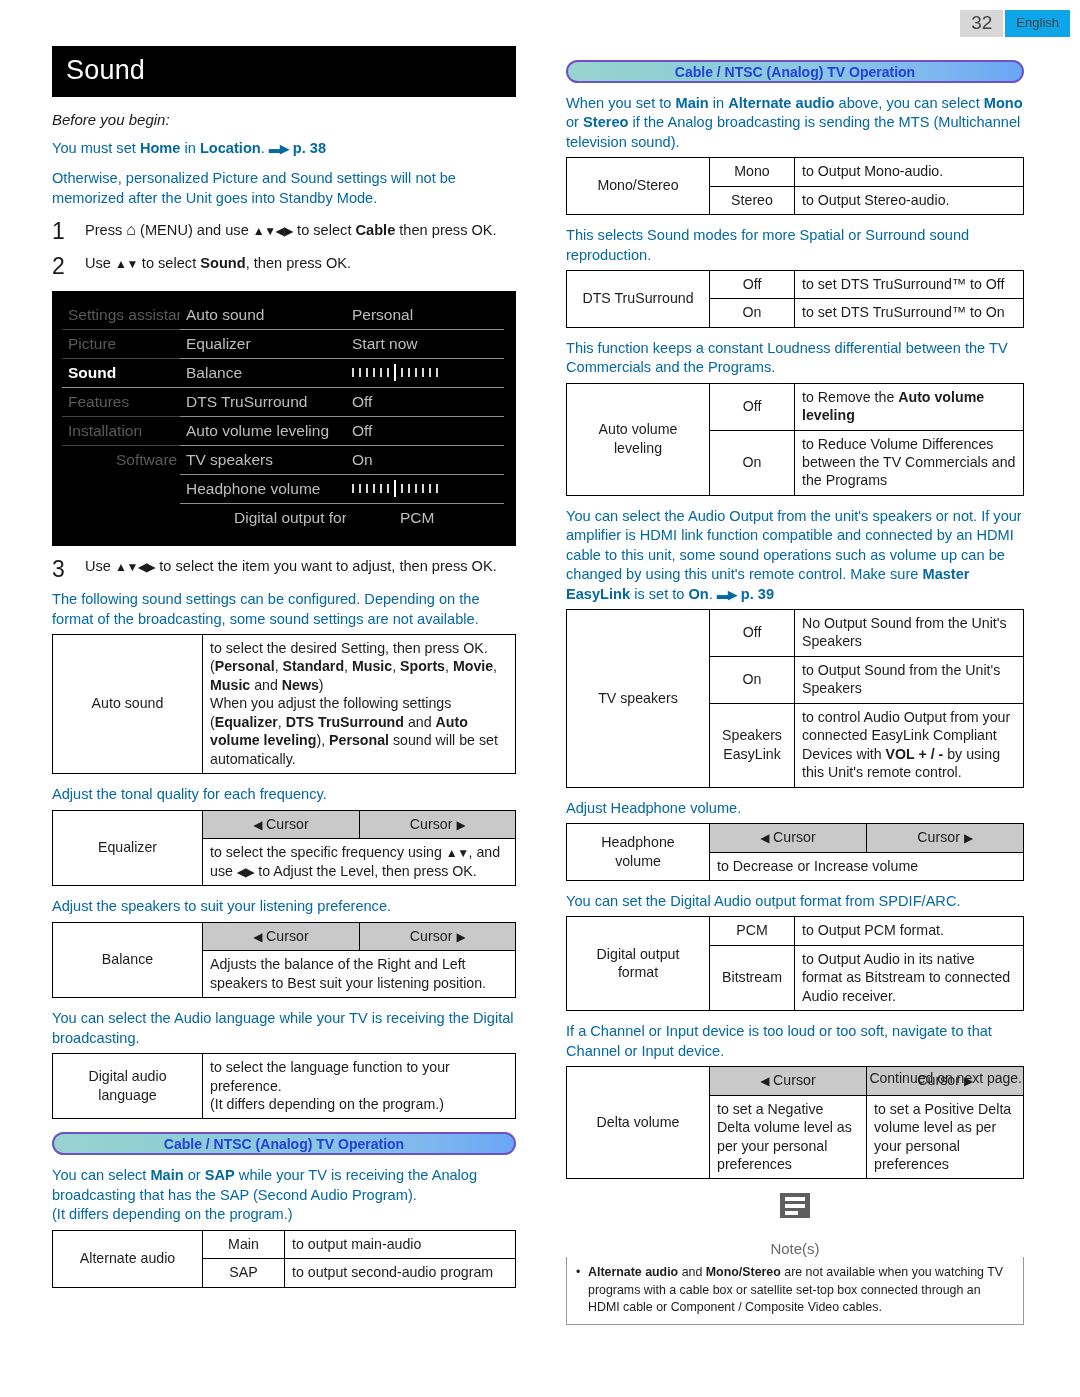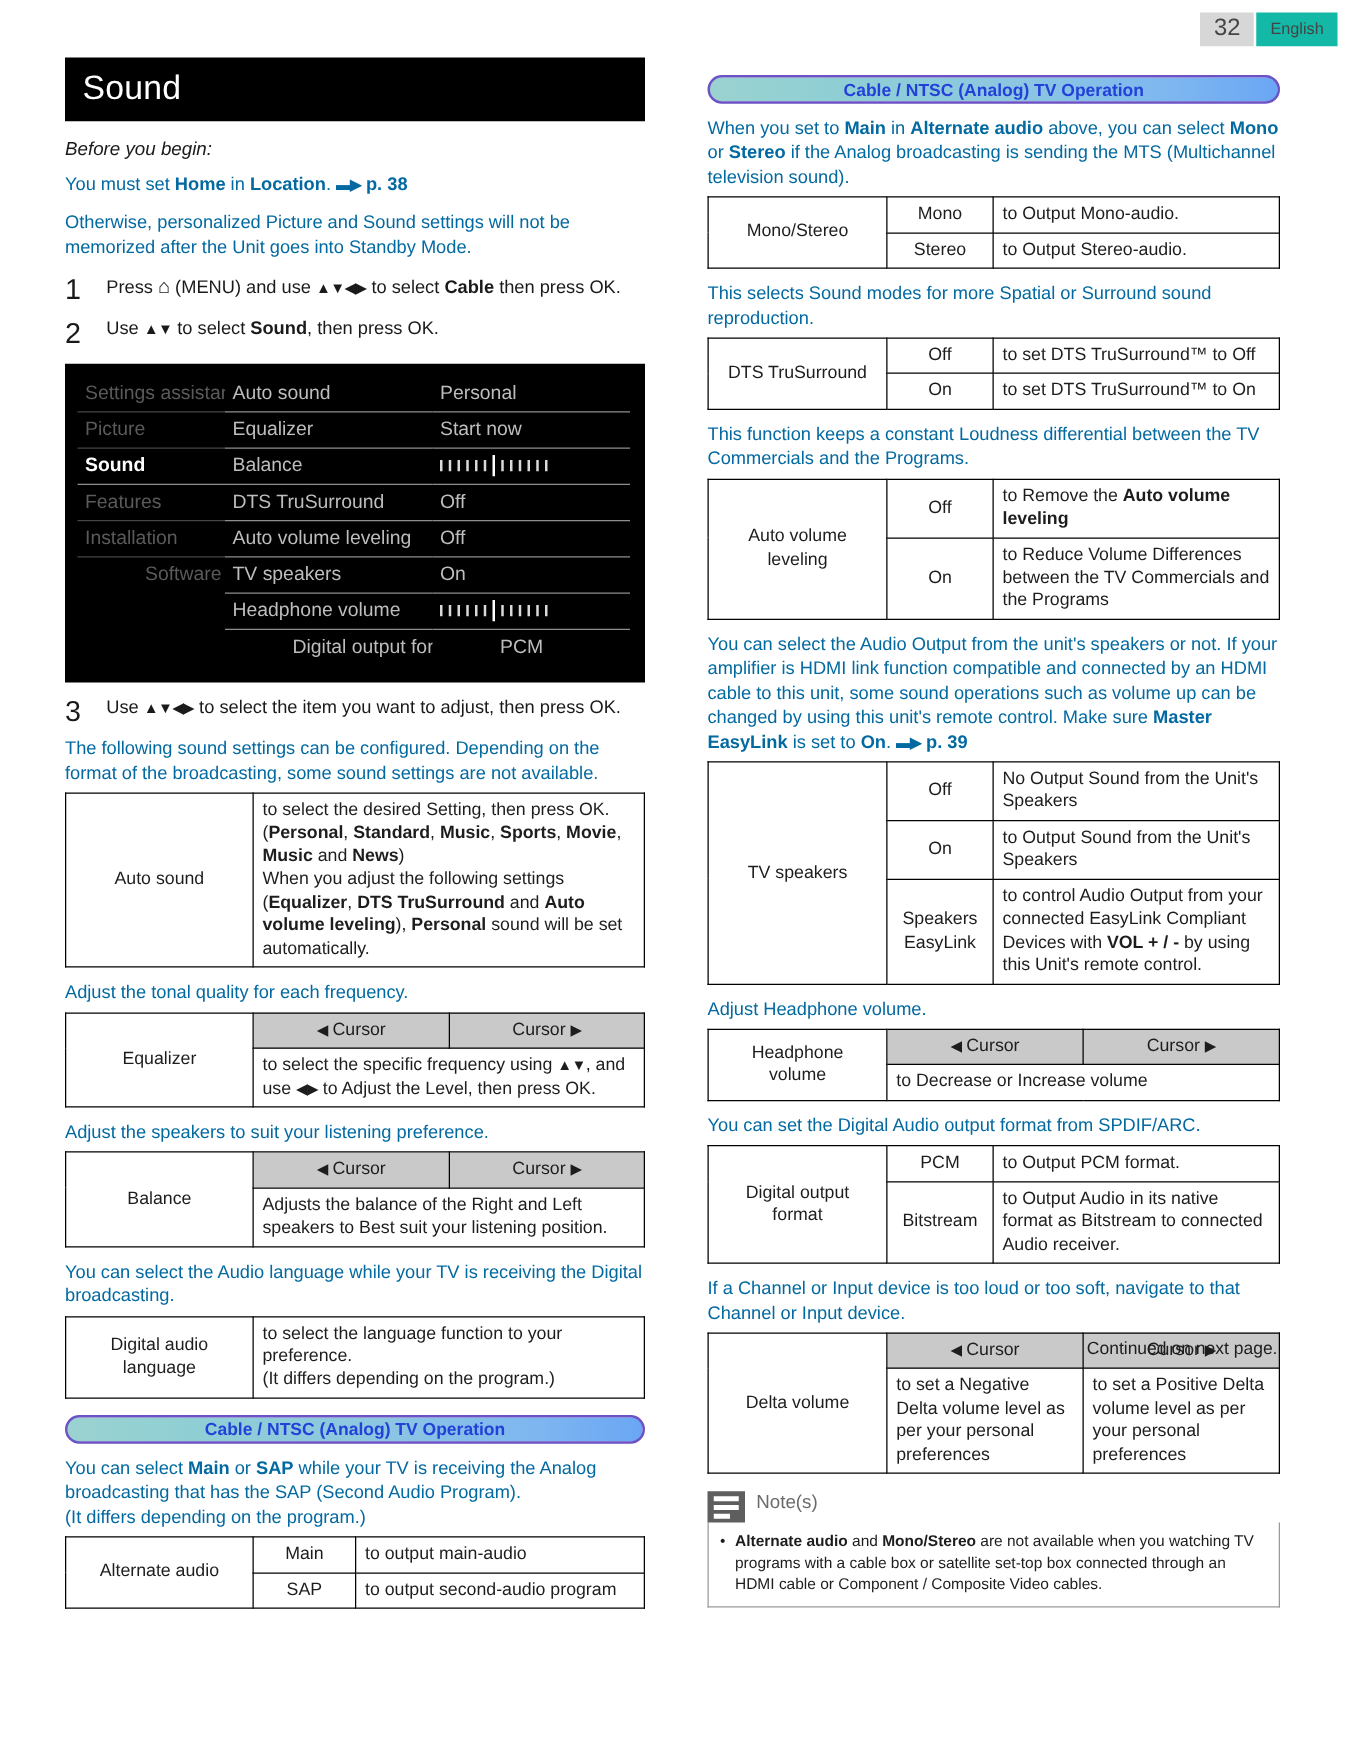--- a/index.html
+++ b/index.html
@@ -10,21 +10,21 @@
     color:#1a1a1a;
     position:relative;
     overflow:hidden;
     -webkit-font-smoothing:antialiased;
   }
   .page{position:relative;width:1080px;height:1108px;}
 
   
   .hdr{position:absolute;top:10px;right:10px;display:flex;align-items:stretch;gap:2px;}
   .hdr .pg{background:#d7d7d7;color:#444;font-size:19px;padding:3px 11px 5px;line-height:1;display:flex;align-items:center;}
-  .hdr .lang{background:#14b8a6;color:#444;font-size:13px;padding:3px 11px 5px;line-height:1;display:flex;align-items:center;}
+  .hdr .lang{background:#0ea5e9;color:#444;font-size:13px;padding:3px 11px 5px;line-height:1;display:flex;align-items:center;}
 
   
   .col{position:absolute;top:46px;width:464px;}
   .col-l{left:52px;}
   .col-r{left:566px;top:28px;width:458px;}
 
   
   .titlebar{background:#000;color:#fff;font-size:27px;padding:9px 14px 11px;letter-spacing:.2px;font-weight:400;}
 
   
@@ -64,21 +64,21 @@
   td.desc{text-align:left;}
 
   
   .banner{margin-top:13px;height:23px;border-radius:12px;border:2px solid #6c52c4;
           display:flex;align-items:center;justify-content:center;font-size:14px;font-weight:bold;box-sizing:border-box;}
   .banner.digital{background:linear-gradient(to right,#a7d9d6 0%,#6f62cf 11%,#5f57c9 55%,#5f6fd6 88%,#7fb2e8 100%);color:#ffffff;}
   .banner.cable{background:linear-gradient(to right,#9ad2d0 0%,#8fcfd4 22%,#8cc6e2 55%,#7db6f0 82%,#6aa6f4 100%);color:#2341d8;}
 
   
   .notes{margin-top:14px;}
-  .notehead{display:flex;align-items:flex-start;gap:9px;}
+  .notehead{display:flex;align-items:center;gap:22px;flex-direction:column;}
   .noteicon{width:30px;height:25px;background:#5e5e5e;display:flex;flex-direction:column;justify-content:center;align-items:center;gap:3px;flex:none;}
   .noteicon span{display:block;background:#fff;height:4px;}
   .noteicon span.a{width:20px;}
   .noteicon span.b{width:20px;}
   .noteicon span.c{width:13px;margin-right:7px;}
   .notelabel{font-size:15px;color:#6a6a6a;}
   .notebox{border:1px solid #9a9a9a;border-top:none;margin-top:0;padding:7px 9px 8px 9px;}
   .noteitem{font-size:12.4px;line-height:1.38;color:#1d1d1d;display:flex;}
   .noteitem .bul{width:12px;flex:none;}
 

